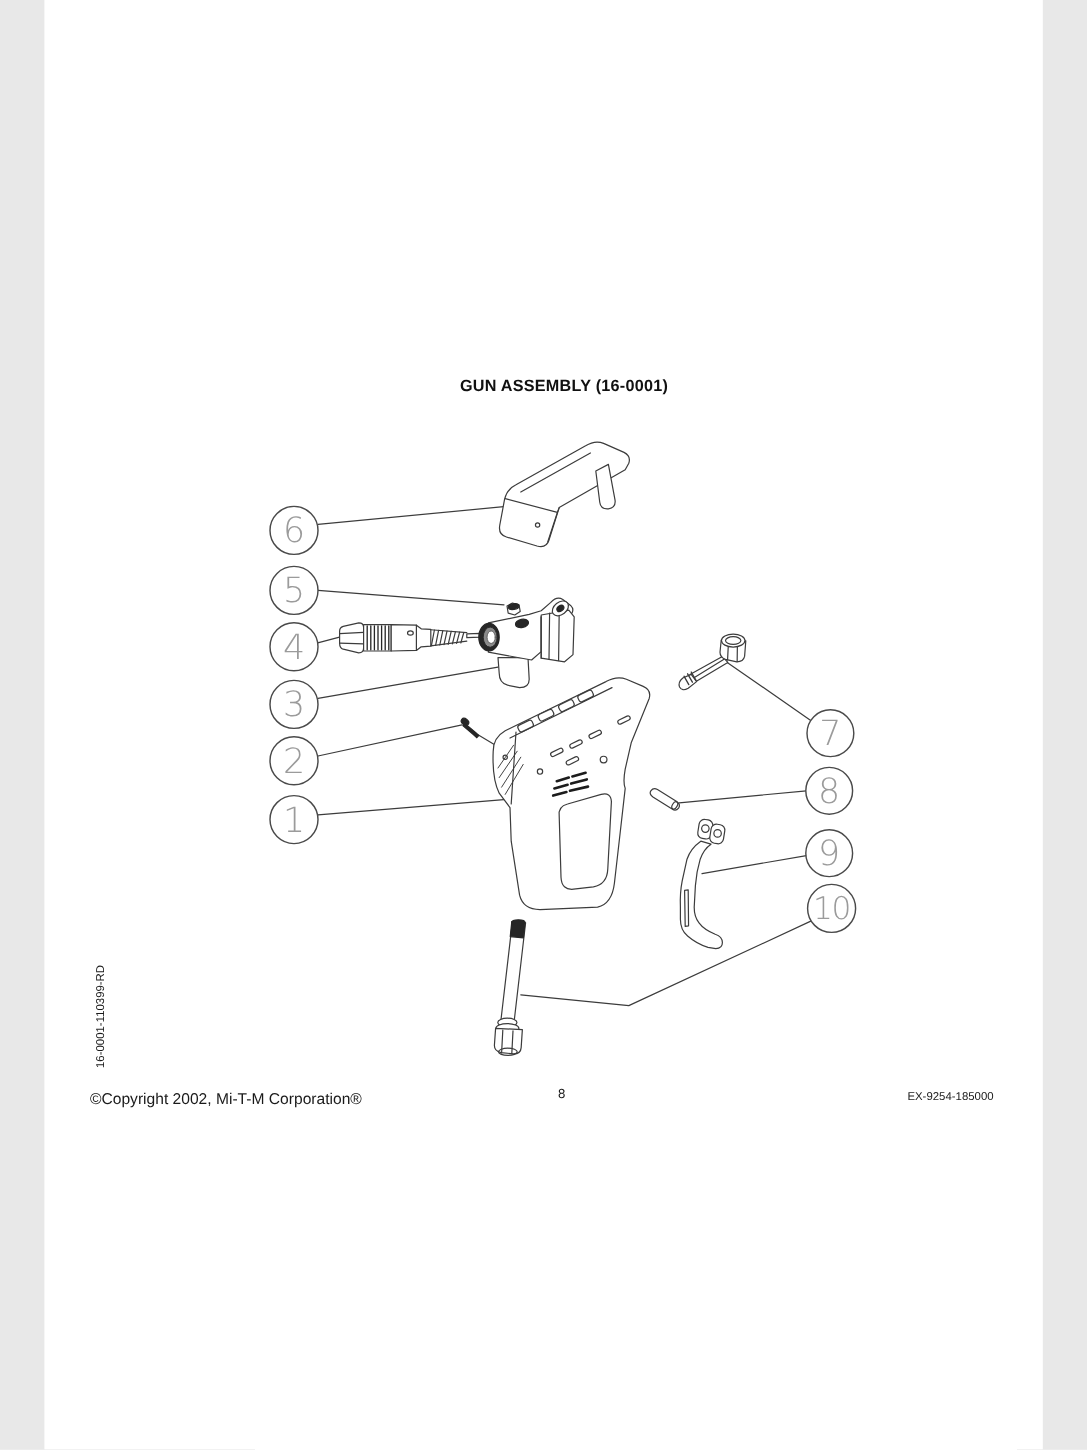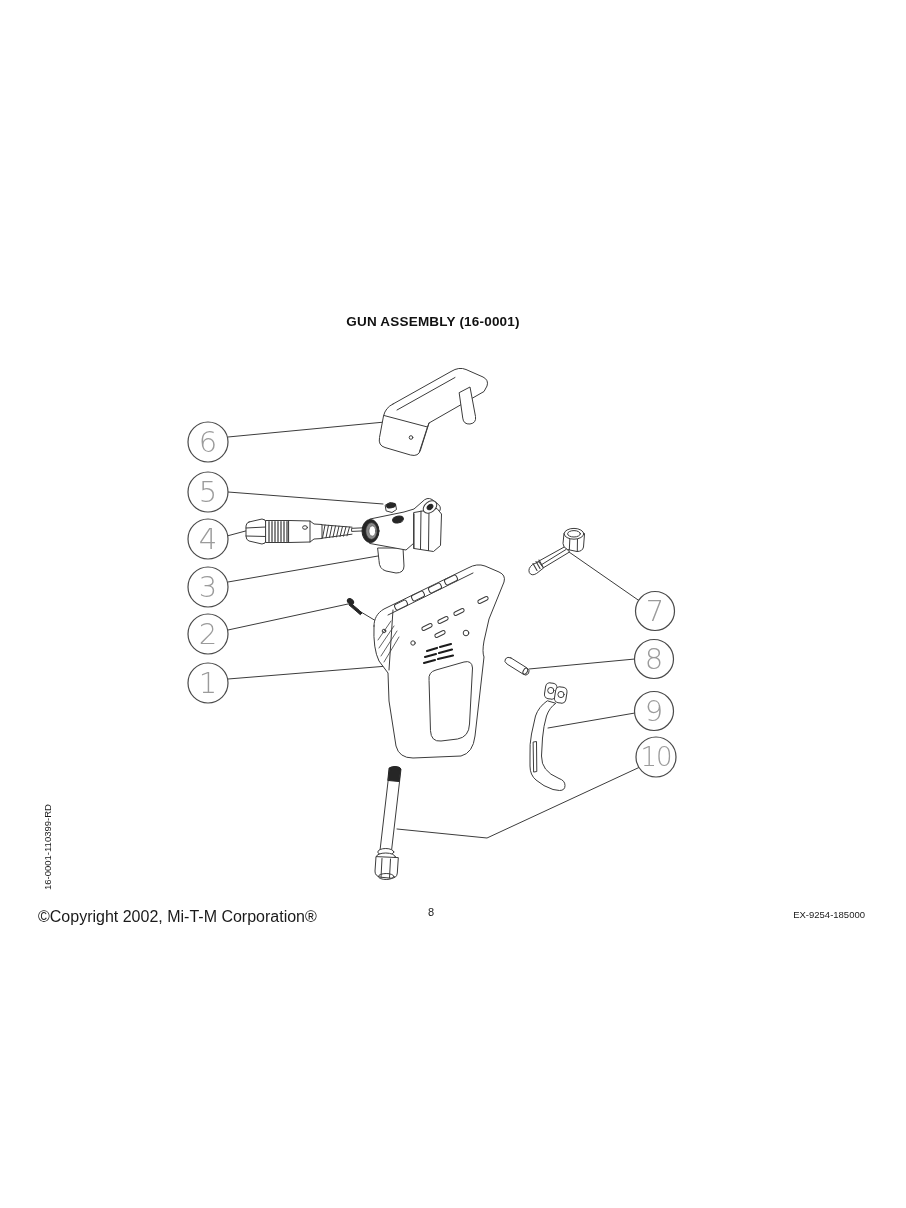--- a/index.html
+++ b/index.html
@@ -1,34 +1,34 @@
 <!DOCTYPE html>
 <html><head>
 <meta charset="utf-8">
 <style>
   html,body{margin:0;padding:0;background:#e8e8e8;}
   .page{
     position:relative;
-    width:906px;height:1208px;
+    width:832px;height:1208px;
     background:#ffffff;
     font-family:"Liberation Sans", sans-serif;
     overflow:hidden;
     margin:0 auto;
   }
   .title{
     position:absolute;
     left:433px;top:314px;
     transform:translateX(-50%);
     font-size:13.5px;font-weight:bold;
     color:#111;letter-spacing:.2px;
     white-space:nowrap;
   }
   .footer-left{
     position:absolute;left:38px;top:908px;
-    font-size:16px;color:#1a1a1a;white-space:nowrap;
+    font-size:13px;color:#1a1a1a;white-space:nowrap;
   }
   .footer-page{
     position:absolute;left:431px;top:906px;
     transform:translateX(-50%);
     font-size:11px;color:#1a1a1a;
   }
   .footer-right{
     position:absolute;right:41px;top:909px;
     font-size:9.5px;color:#1a1a1a;white-space:nowrap;
   }

